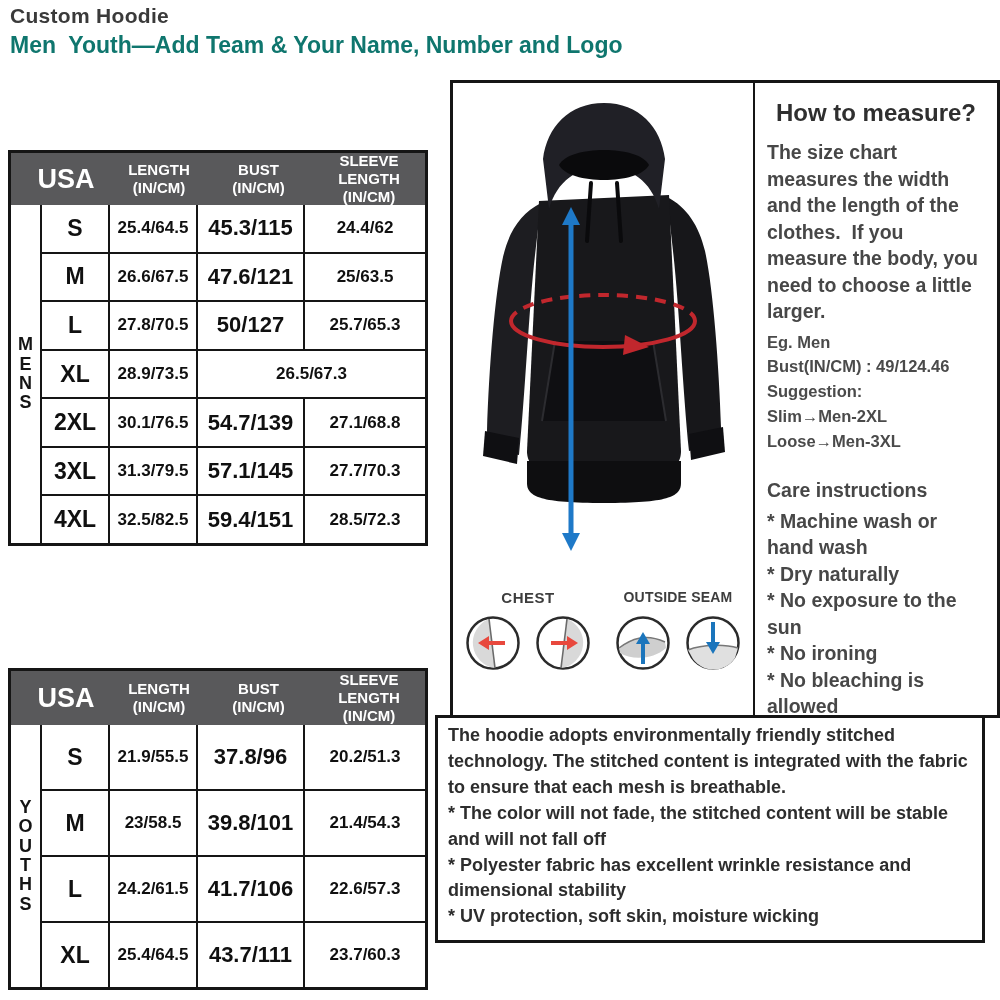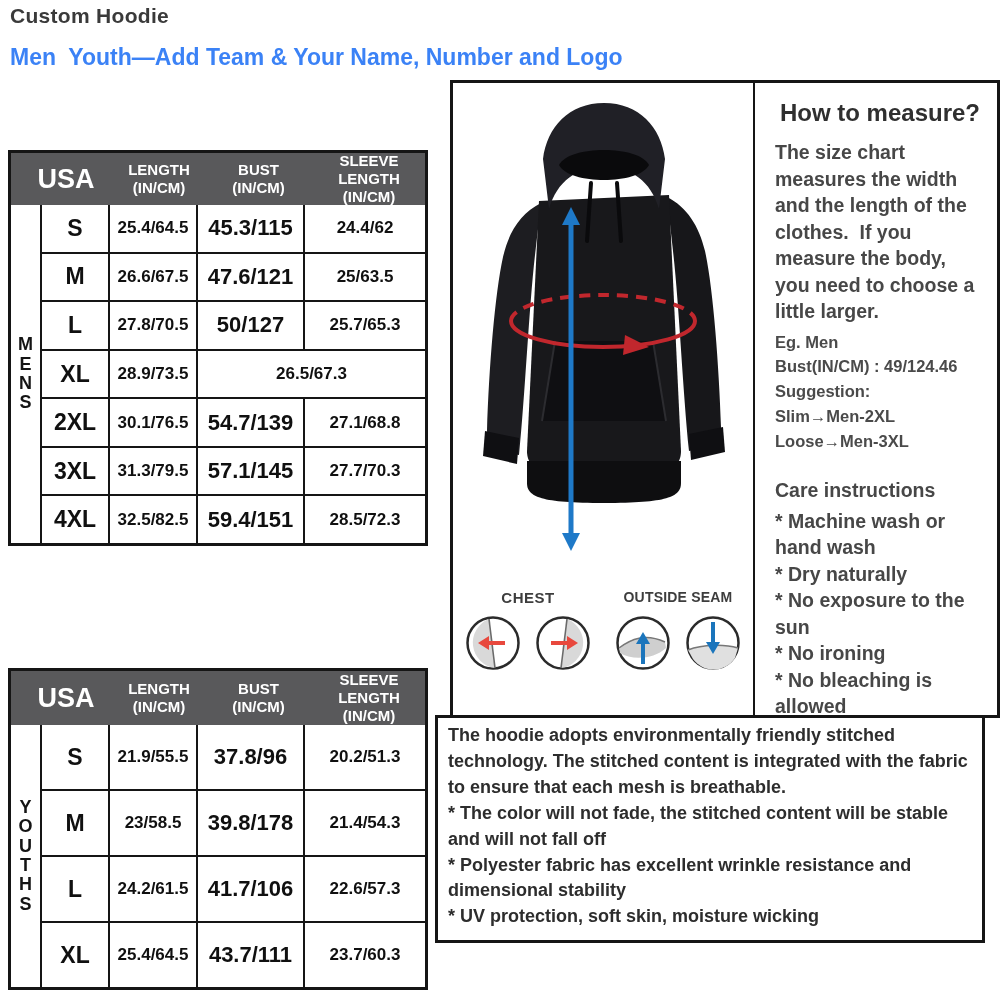--- a/index.html
+++ b/index.html
@@ -10,21 +10,21 @@
     --icon-blue:#1b75bc;
     --line:#151515;
   }
   html,body{margin:0;padding:0;background:#fff;}
   body{width:1000px;height:1000px;overflow:hidden;font-family:"Liberation Sans",sans-serif;}
   #page{position:relative;width:1000px;height:1000px;background:#fff;}
 
   
   .hdr{position:absolute;left:10px;top:4px;}
   .hdr .title{font-size:21px;font-weight:bold;color:#3a3a3a;letter-spacing:.3px;}
-  .hdr .subtitle{font-size:23px;font-weight:bold;color:#3b82f6;margin-top:16px;white-space:pre-wrap;}
+  .hdr .subtitle{font-size:23px;font-weight:bold;color:#0f766e;margin-top:4px;white-space:pre-wrap;}
 
   
   .size-table{position:absolute;left:8px;width:420px;border:3px solid var(--line);box-sizing:border-box;display:flex;flex-direction:column;background:#fff;}
   #mens-table{top:150px;height:396px;}
   #youths-table{top:668px;height:322px;}
   .thead{display:flex;background:var(--header-bg);color:#fff;align-items:stretch;flex:0 0 auto;}
   #mens-table .thead{height:52px;}
   #youths-table .thead{height:54px;}
   .th-usa{width:103px;display:flex;align-items:center;justify-content:center;font-size:27px;font-weight:bold;box-sizing:border-box;padding-left:7px;}
   .th{display:flex;flex-direction:column;align-items:center;justify-content:center;text-align:center;font-size:15px;font-weight:bold;line-height:1.2;box-sizing:border-box;}
@@ -47,21 +47,21 @@
   .hoodie-pane{width:302px;border-right:2px solid var(--line);position:relative;box-sizing:border-box;flex:0 0 auto;}
   .hoodie-pane svg.hoodie{position:absolute;left:0;top:2px;}
   .diagram{position:absolute;left:0;right:0;top:506px;}
   .diagram-labels{display:flex;}
   .diagram-labels div{width:50%;text-align:center;font-weight:bold;color:#3d3d3d;}
   .lbl-chest{font-size:15px;letter-spacing:.5px;}
   .lbl-seam{font-size:14px;letter-spacing:.2px;}
   .icon-row{display:flex;margin-top:9px;}
   .icon-group{width:50%;display:flex;justify-content:center;gap:14px;}
 
-  .measure-pane{flex:1;padding:8px 12px 0 20px;box-sizing:border-box;color:#474747;border-radius:22px;}
+  .measure-pane{flex:1;padding:8px 12px 0 12px;box-sizing:border-box;color:#474747;border-radius:22px;}
   .mp-title{font-size:24px;font-weight:bold;color:#2f2f2f;text-align:center;margin:8px 0 12px;}
   .mp-body{font-size:19.5px;font-weight:600;line-height:1.36;white-space:pre-wrap;}
   .mp-example{margin-top:5px;font-size:16.5px;font-weight:bold;line-height:1.5;color:#4a4a4a;}
   .mp-care{margin-top:24px;font-size:19.5px;font-weight:600;line-height:1.36;}
   .mp-care .care-title{margin-bottom:4px;}
 
   
   #desc-box{position:absolute;left:435px;top:715px;width:550px;height:228px;border:3px solid var(--line);box-sizing:border-box;padding:5px 10px;background:#fff;}
   .desc-line{font-size:18px;font-weight:600;color:#2d2d2d;line-height:1.44;}
 </style>
@@ -172,21 +172,21 @@
       <div class="rows" id="youths-rows">
           <div class="tr">
             <div class="td c-size">S</div>
             <div class="td c-len">21.9/55.5</div>
             <div class="td c-bust">37.8/96</div>
             <div class="td c-sleeve">20.2/51.3</div>
           </div>
           <div class="tr">
             <div class="td c-size">M</div>
             <div class="td c-len">23/58.5</div>
-            <div class="td c-bust">39.8/178</div>
+            <div class="td c-bust">39.8/101</div>
             <div class="td c-sleeve">21.4/54.3</div>
           </div>
           <div class="tr">
             <div class="td c-size">L</div>
             <div class="td c-len">24.2/61.5</div>
             <div class="td c-bust">41.7/106</div>
             <div class="td c-sleeve">22.6/57.3</div>
           </div>
           <div class="tr">
             <div class="td c-size">XL</div>

